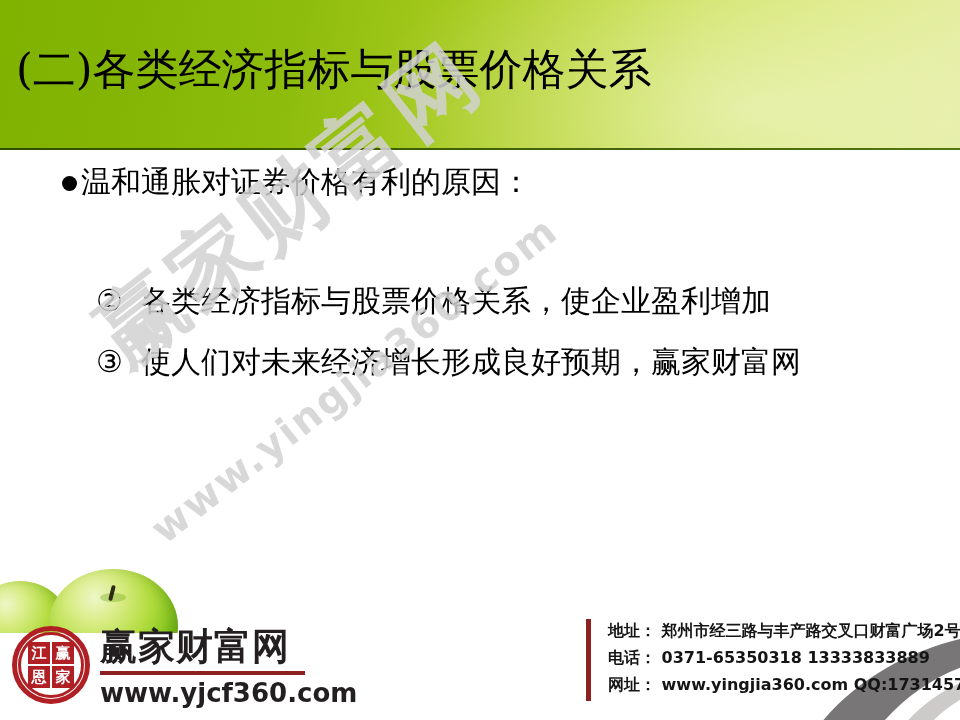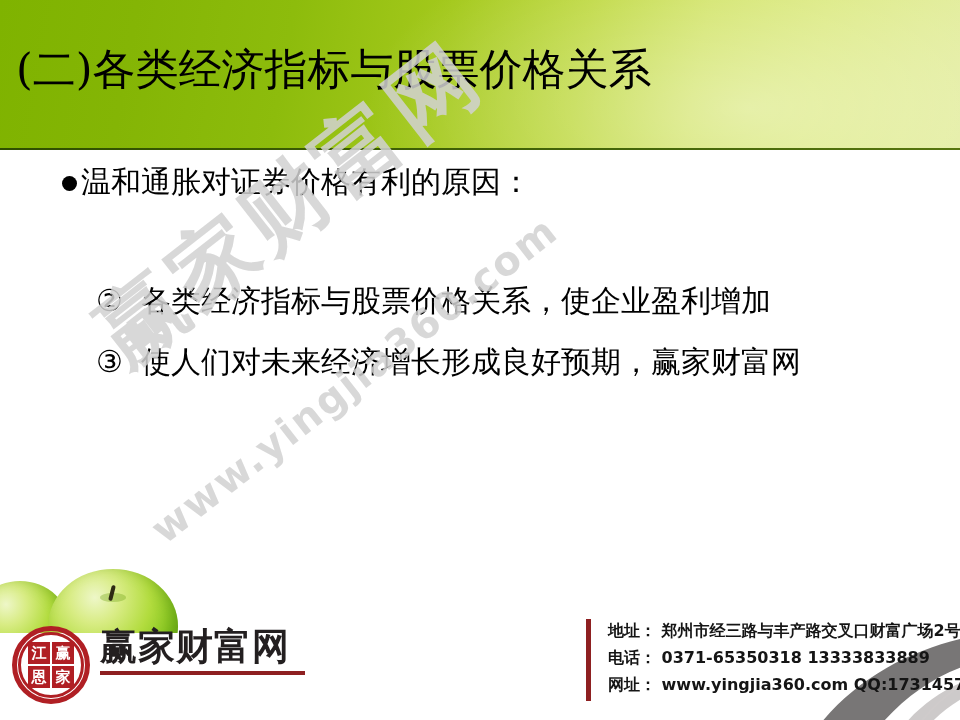--- a/index.html
+++ b/index.html
@@ -315,20 +315,21 @@
         <div class="seal-cell">江</div>
         <div class="seal-cell">赢</div>
         <div class="seal-cell">恩</div>
         <div class="seal-cell">家</div>
       </div>
     </div>
 
     <div id="brand">
       <div id="brand-name">赢家财富网</div>
       <div id="brand-rule"></div>
+      <div id="brand-url">www.yjcf360.com</div>
     </div>
 
     <svg id="swoosh" viewBox="0 0 230 150">
       <path d="M 232 6 C 150 14 64 56 22 142 L 78 150 C 112 78 172 38 236 30 Z" fill="#6d6a6a" opacity="0.92"></path>
       <path d="M 236 44 C 178 52 128 88 104 150 L 126 150 C 150 96 190 64 238 56 Z" fill="#b8b4b4" opacity="0.7"></path>
       <path d="M 196 56 C 160 78 136 110 124 150" stroke="#cfcbcb" stroke-width="2" fill="none"></path>
     </svg>
 
     <div id="contact">
       <div id="contact-bar"></div>

